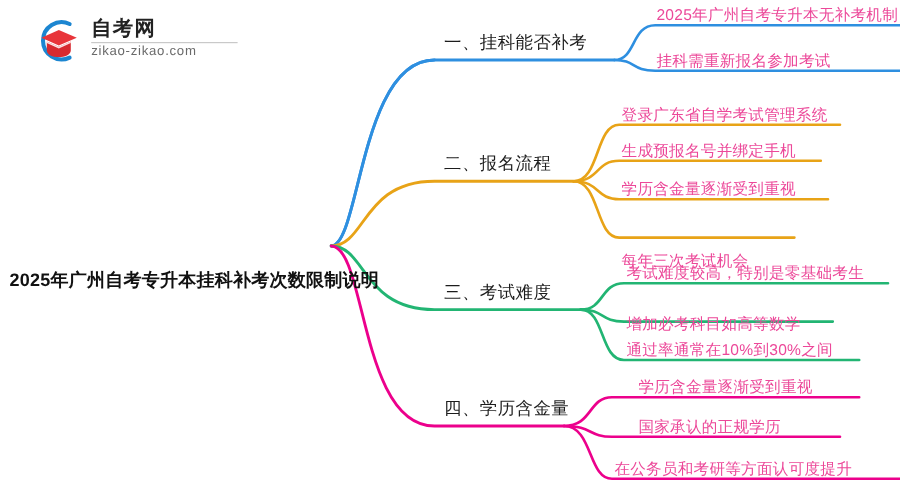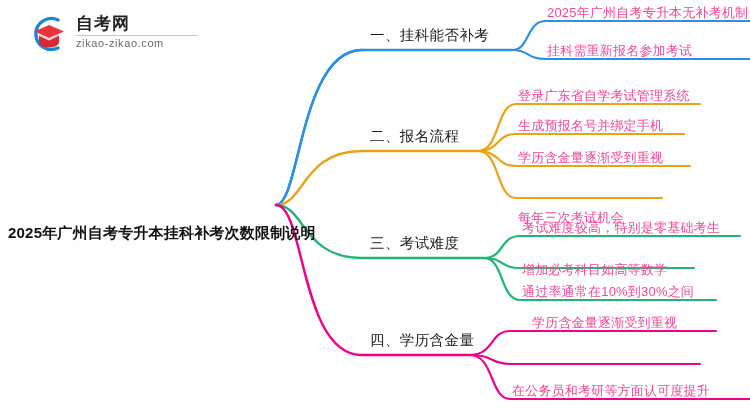--- a/index.html
+++ b/index.html
@@ -89,15 +89,16 @@
   <div class="node l2" style="left:518px;top:117px;">生成预报名号并绑定手机</div>
   <div class="node l2" style="left:518px;top:87px;">登录广东省自学考试管理系统</div>
   <div class="node l2" style="left:518px;top:149px;">学历含金量逐渐受到重视</div>
   <div class="node l2" style="left:518px;top:181px;margin-top:28px;">每年三次考试机会</div>
 
   <div class="node l2" style="left:522px;top:219px;">考试难度较高，特别是零基础考生</div>
   <div class="node l2" style="left:522px;top:261px;">增加必考科目如高等数学</div>
   <div class="node l2" style="left:522px;top:283px;">通过率通常在10%到30%之间</div>
 
   <div class="node l2" style="left:532px;top:314px;">学历含金量逐渐受到重视</div>
+  <div class="node l2" style="left:532px;top:347px;">国家承认的正规学历</div>
   <div class="node l2" style="left:512px;top:382px;">在公务员和考研等方面认可度提升</div>
 
 </div>
 
 </body></html>

